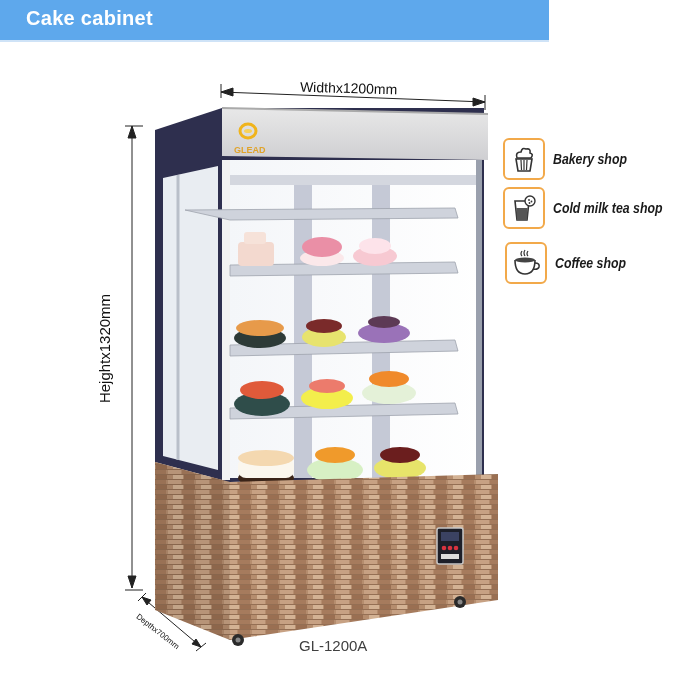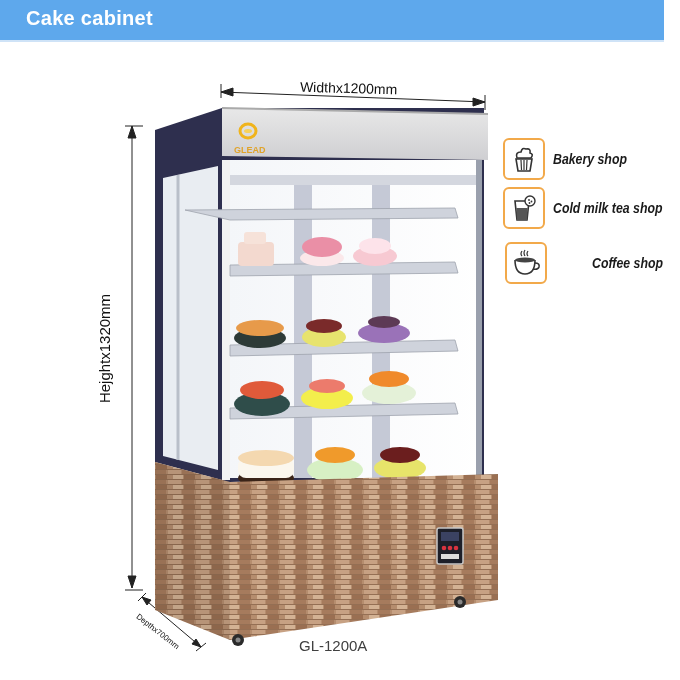--- a/index.html
+++ b/index.html
@@ -1,17 +1,17 @@
 <!DOCTYPE html>
 <html><head>
 <meta charset="utf-8">
 <style>
   html,body{margin:0;padding:0;}
   body{width:680px;height:680px;background:#ffffff;position:relative;overflow:hidden;font-family:"Liberation Sans",sans-serif;}
-  .banner{position:absolute;left:0;top:0;width:664px;height:40px;background:#5ea8ec;border-bottom:2px solid #cfe3f7;}
+  .banner{position:absolute;left:0;top:0;width:549px;height:40px;background:#5ea8ec;border-bottom:2px solid #cfe3f7;}
   .banner-title{position:absolute;left:26px;top:7px;color:#ffffff;font-weight:bold;font-size:20px;letter-spacing:0.3px;}
   .dim-label{position:absolute;color:#111;font-size:14px;white-space:nowrap;}
   .width-label{left:300px;top:80px;transform:rotate(1.5deg);}
   .height-label{left:50px;top:340px;transform:rotate(-90deg);transform-origin:center;font-size:15px;}
   .depth-label{left:140px;top:612px;font-size:8px;transform:rotate(38deg);transform-origin:left top;}
   .model-label{position:absolute;left:299px;top:637px;font-size:15px;color:#404040;}
   
   .feature{position:absolute;display:flex;align-items:center;}
   .feature-icon{width:42px;height:42px;border:2.5px solid #f2a94a;border-radius:6px;background:#fff;display:flex;align-items:center;justify-content:center;box-sizing:border-box;}
   .feature-label{margin-left:8px;font-style:italic;font-weight:bold;font-size:14px;color:#1a1a1a;transform:scaleX(0.88);transform-origin:left center;white-space:nowrap;}
@@ -190,21 +190,21 @@
       <path d="M7.3 15 L18.7 15 L18 27 L8 27 Z" fill="#555"></path>
       <circle cx="21" cy="8" r="5" fill="#fff" stroke="#333" stroke-width="1.4"></circle>
       <circle cx="20" cy="7" r="0.9" fill="#333"></circle>
         <circle cx="22.5" cy="8.5" r="0.9" fill="#333"></circle>
         <circle cx="20.5" cy="10" r="0.9" fill="#333"></circle>
     </svg>
   </div>
   <span class="feature-label">Cold milk tea shop</span>
 </div>
 
-<div class="feature" style="left:505px;top:242px;gap:37px;">
+<div class="feature" style="left:505px;top:242px;">
   <div class="feature-icon">
     <svg width="30" height="30" viewBox="0 0 30 30">
       <path d="M11 3 Q9 6 11 8 M14 2 Q12 5 14 8 M17 3 Q15 6 17 8" fill="none" stroke="#333" stroke-width="1.2"></path>
       <ellipse cx="14" cy="12" rx="10" ry="2.5" fill="#444"></ellipse>
       <path d="M4 12 Q4 26 14 26 Q24 26 24 12" fill="none" stroke="#333" stroke-width="1.6"></path>
       <path d="M24 15 Q29 15 28 19 Q27 22 22 21" fill="none" stroke="#333" stroke-width="1.6"></path>
     </svg>
   </div>
   <span class="feature-label">Coffee shop</span>
 </div>

